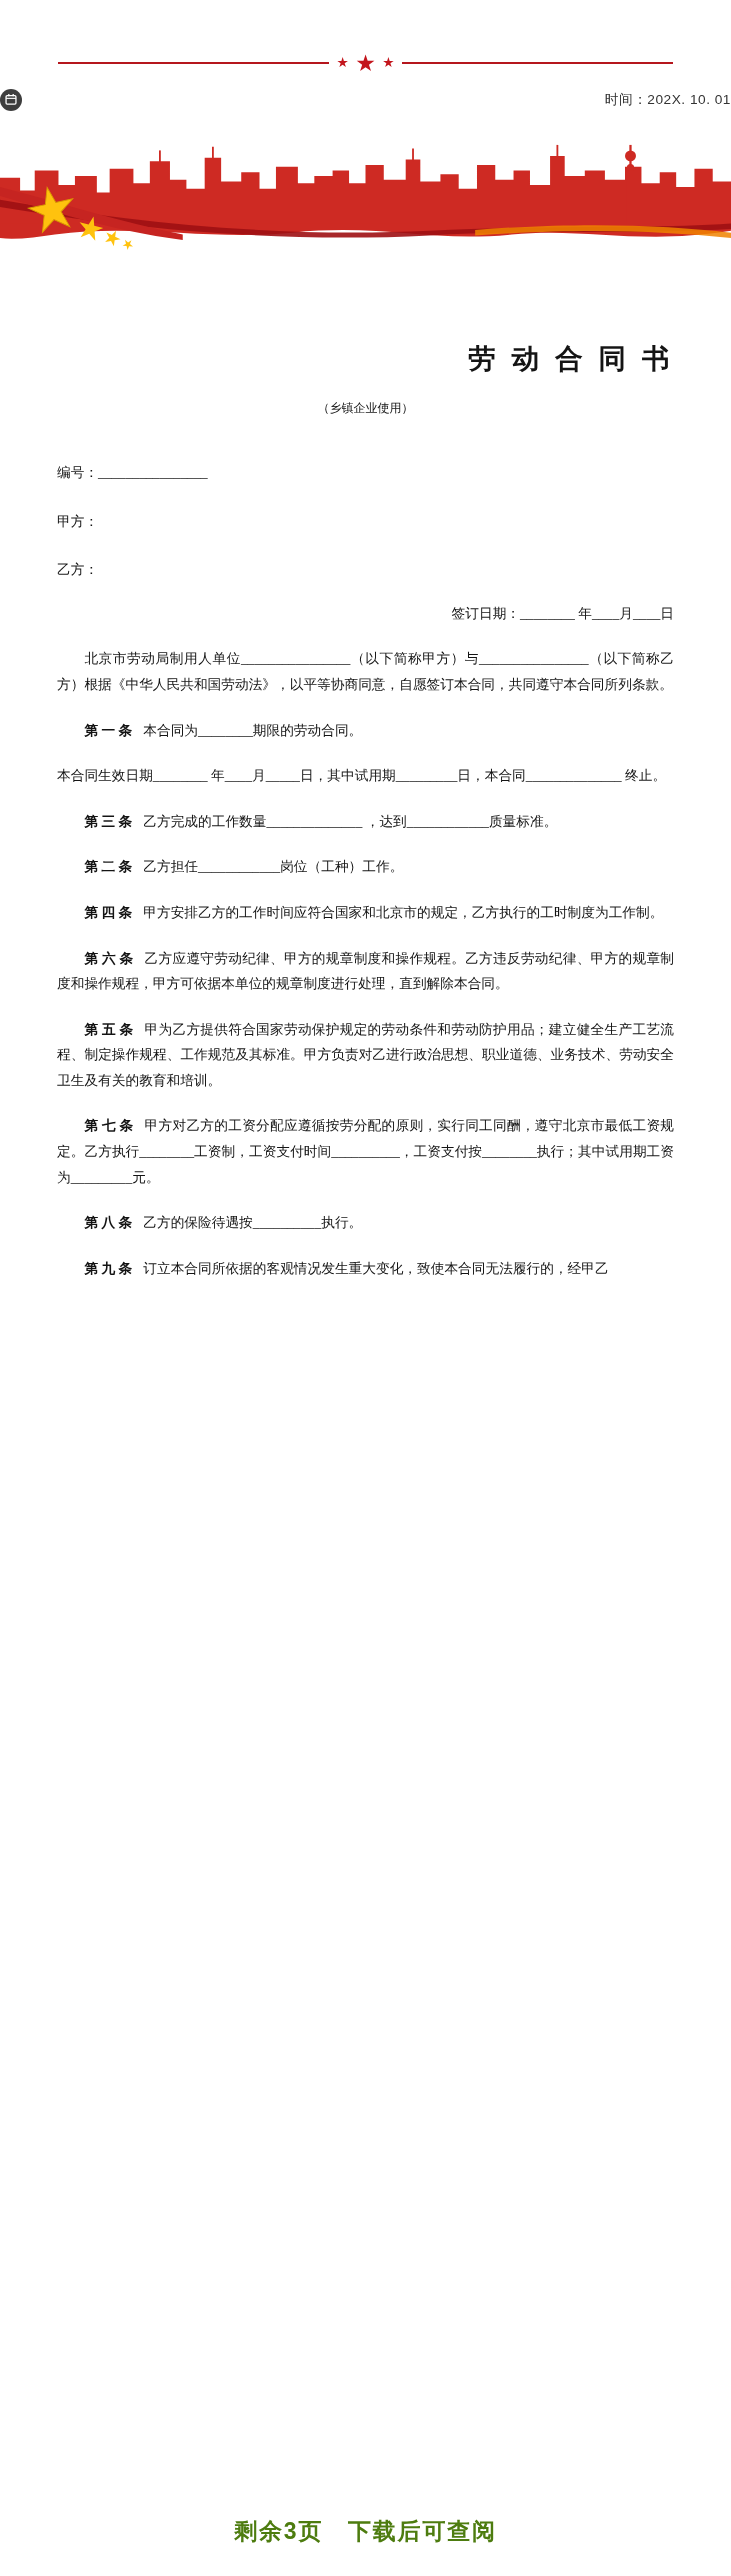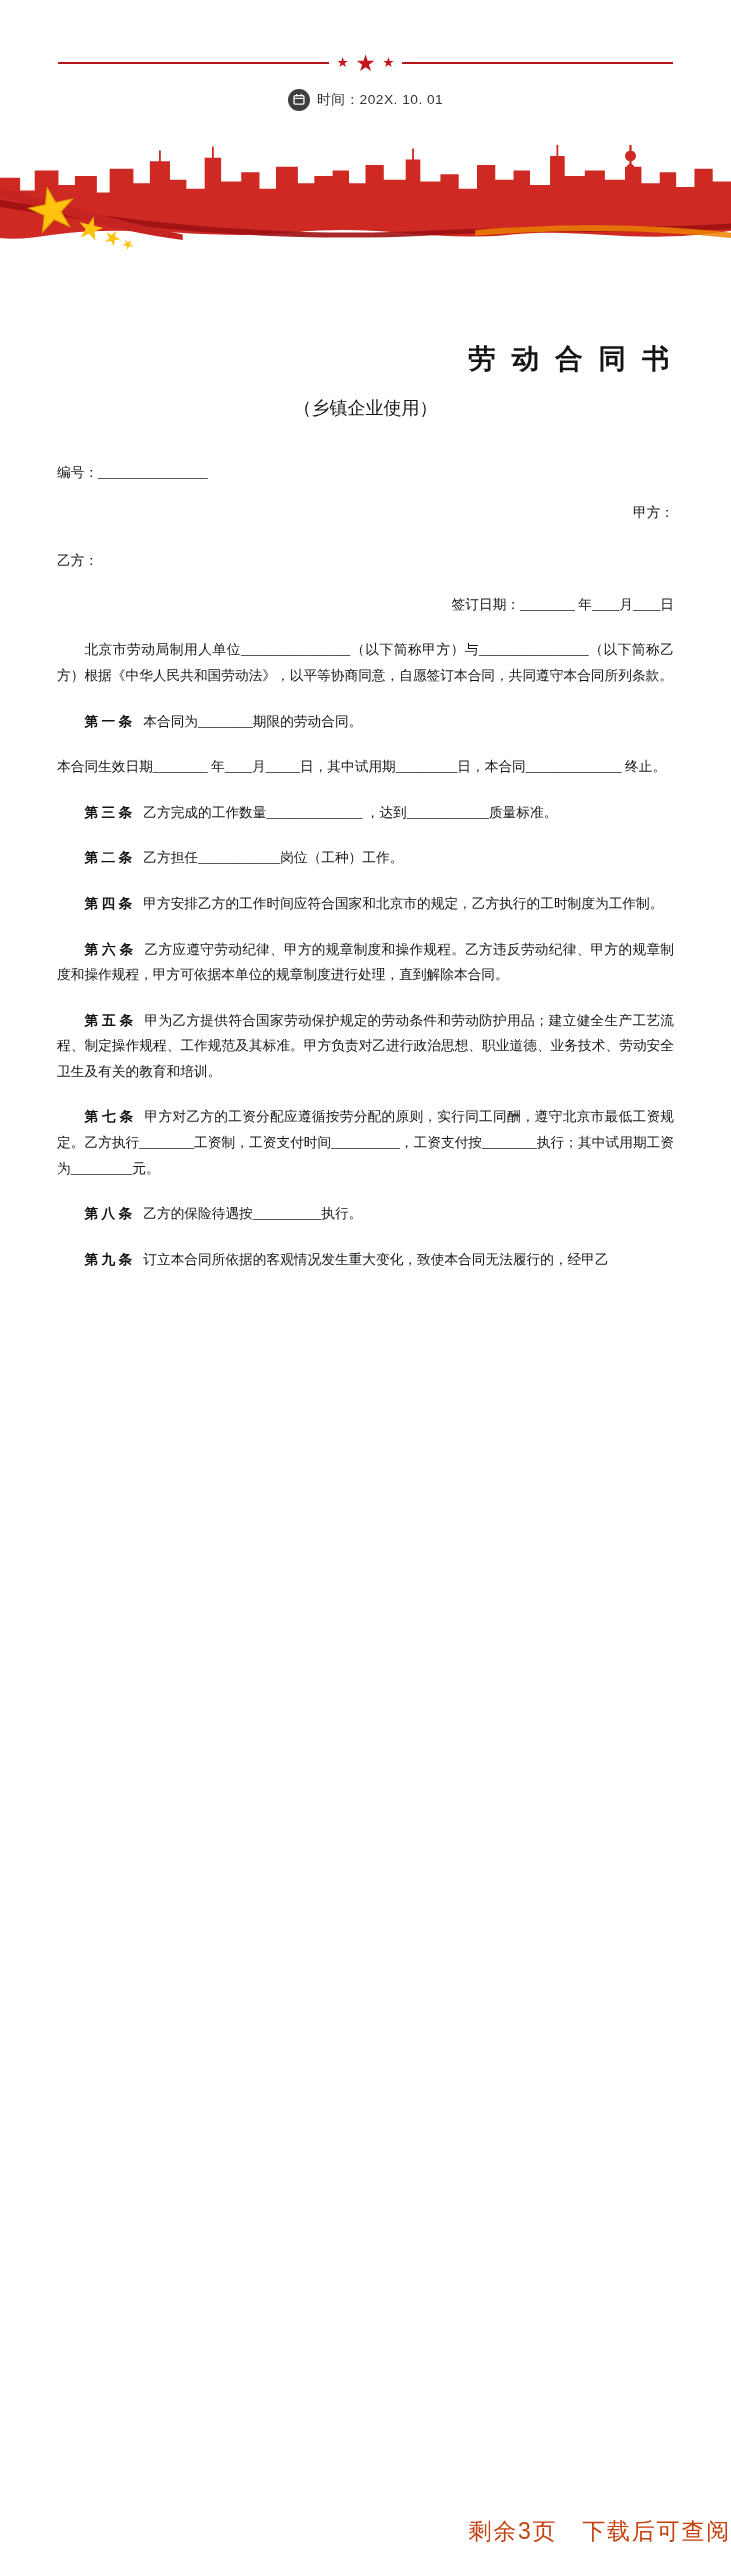--- a/index.html
+++ b/index.html
@@ -35,21 +35,21 @@
     color: #c3151c;
     margin: 0 7.3px;
     line-height: 1;
   }
   .star-sm { font-size: 13.7px; color: #c3151c; }
   .star-lg { font-size: 23px; margin: 0 6.4px; color: #c3151c; }
 
   
   .time-row {
     display: flex;
-    justify-content: center;
+    justify-content: space-between;
     align-items: center;
     gap: 7.3px;
     margin-top: 12.8px;
     height: 24px;
   }
   .time-text {
     font-family: "Liberation Sans", "DejaVu Sans", sans-serif;
     font-size: 13.7px;
     color: #333;
     letter-spacing: 0.5px;
@@ -72,27 +72,27 @@
   .doc-title {
     text-align: right;
     font-size: 27.4px;
     line-height: 37px;
     font-weight: bold;
     letter-spacing: 4.6px;
     margin-top: 90px;
   }
   .doc-subtitle {
     text-align: center;
-    font-size: 18px;
+    font-size: 12px;
     margin-top: 18.3px;
   }
   .number-line {
     margin-top: 38px;
   }
-  .party-a { margin-top: 15px; text-align: right; }
+  .party-a { margin-top: 24px; }
   .party-b { margin-top: 22px; }
   .sign-date {
     text-align: right;
     margin-top: 18.3px;
   }
   .para {
     margin-top: 20px;
     text-align: justify;
     text-indent: 2em;
   }
@@ -101,25 +101,25 @@
     font-weight: bold;
     margin-right: 11px;
   }
 
   
   .footer {
     position: absolute;
     left: 0;
     right: 0;
     bottom: 29px;
-    text-align: right;
+    text-align: center;
     font-family: "Liberation Sans", "DejaVu Sans", sans-serif;
     font-size: 23px;
-    font-weight: normal;
-    color: #c2410c;
+    font-weight: bold;
+    color: #4d7c0f;
     letter-spacing: 1.8px;
   }
 </style>
 </head>
 <body>
 
 <div class="page">
 
   <div class="star-divider">
     <span class="line"></span>

